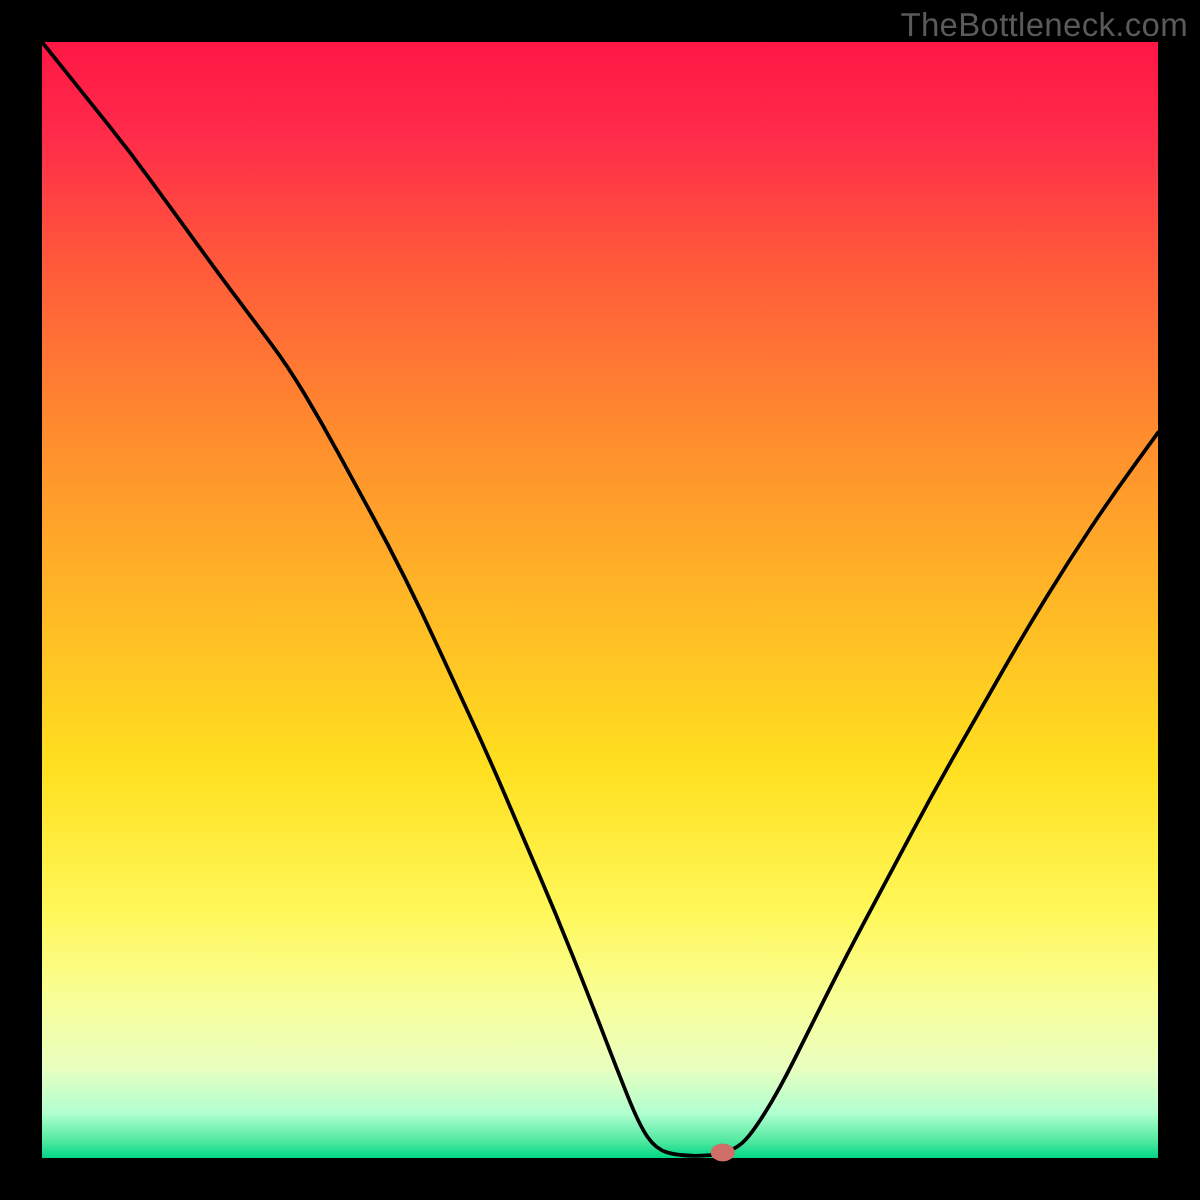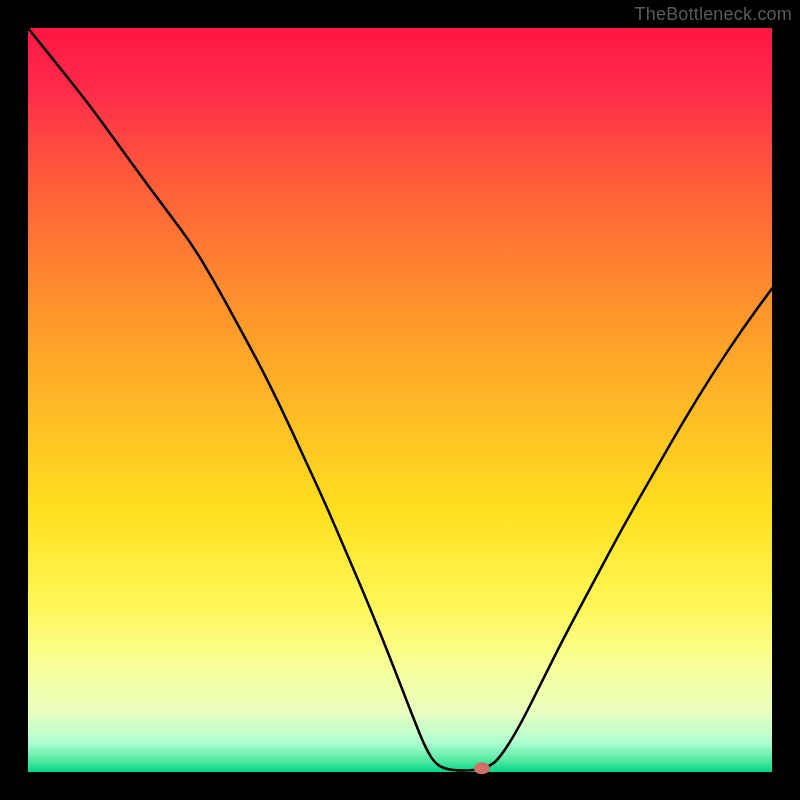--- a/index.html
+++ b/index.html
@@ -13,21 +13,21 @@
   }
   .container {
     position: relative;
     width: 800px;
     height: 800px;
   }
   .watermark {
     position: absolute;
     top: 4px;
     right: 8px;
-    font-size: 18px;
+    font-size: 22px;
     font-weight: 500;
     color: #5a5a5a;
     letter-spacing: 0.2px;
     z-index: 10;
     font-family: Verdana, Arial, sans-serif;
   }
   svg {
     display: block;
   }
 </style>

